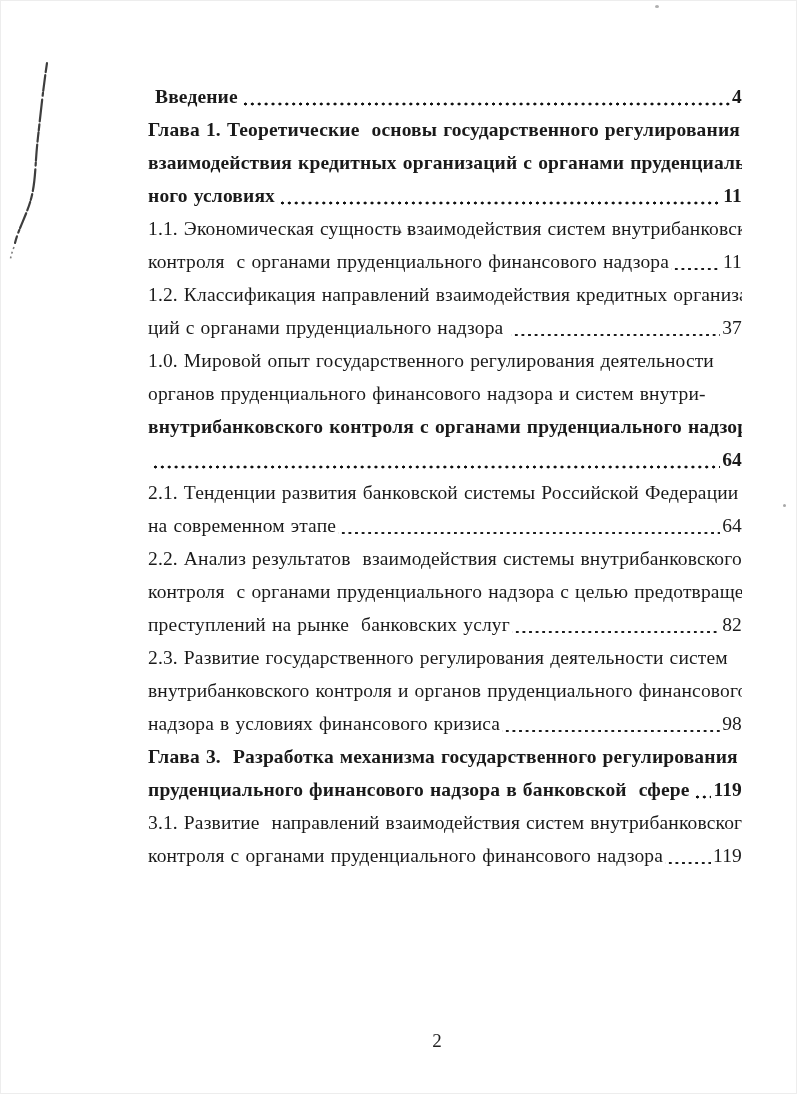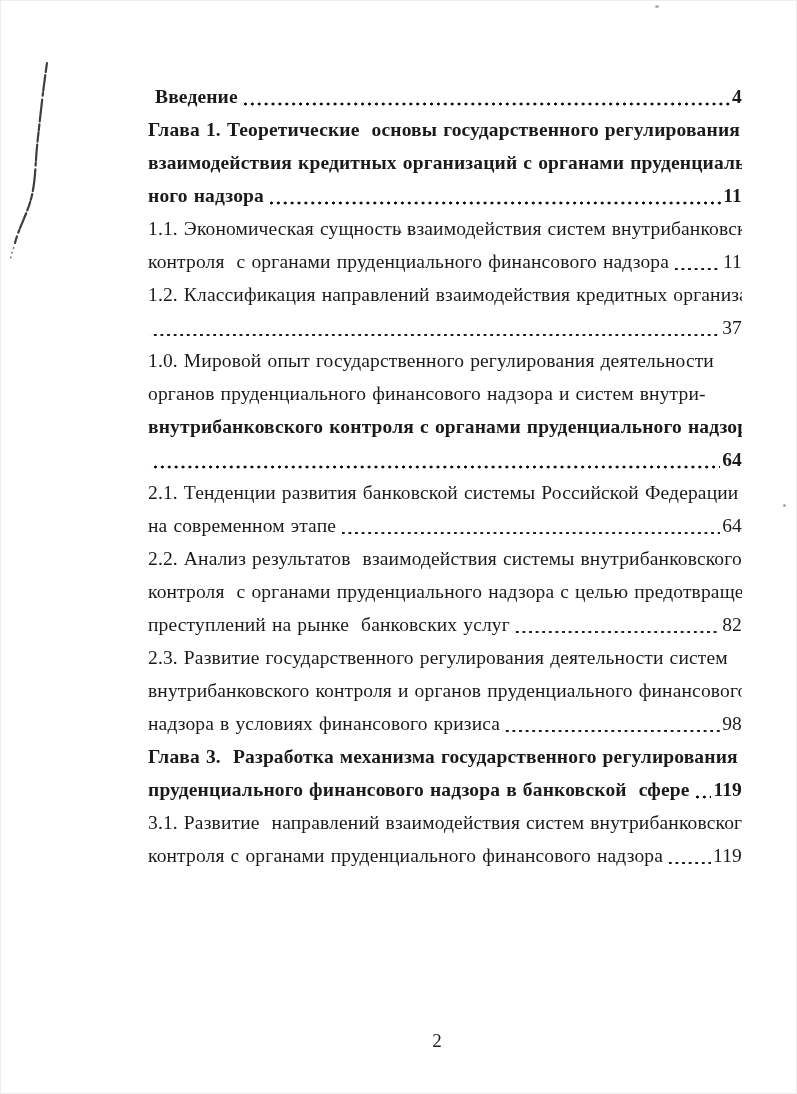--- a/index.html
+++ b/index.html
@@ -130,40 +130,41 @@
 
     <div class="line b">
       <span class="txt">Глава 1. Теоретические  основы государственного регулирования</span>
     </div>
 
     <div class="line b">
       <span class="txt">взаимодействия кредитных организаций с органами пруденциаль-</span>
     </div>
 
     <div class="line b">
-      <span class="txt">ного надзора</span>
+      <span class="txt">ного условиях</span>
       <span class="leader"></span>
       <span class="pg">11</span>
     </div>
 
     <div class="line">
       <span class="txt">1.1. Экономическая сущность взаимодействия систем внутрибанковского</span>
     </div>
 
     <div class="line">
       <span class="txt">контроля  с органами пруденциального финансового надзора</span>
       <span class="leader"></span>
       <span class="pg">11</span>
     </div>
 
     <div class="line">
       <span class="txt">1.2. Классификация направлений взаимодействия кредитных организа-</span>
     </div>
 
     <div class="line">
+      <span class="txt">ций с органами пруденциального надзора </span>
       <span class="leader"></span>
       <span class="pg">37</span>
     </div>
 
     <div class="line">
       <span class="txt">1.0. Мировой опыт государственного регулирования деятельности</span>
     </div>
 
     <div class="line">
       <span class="txt">органов пруденциального финансового надзора и систем внутри-</span>

